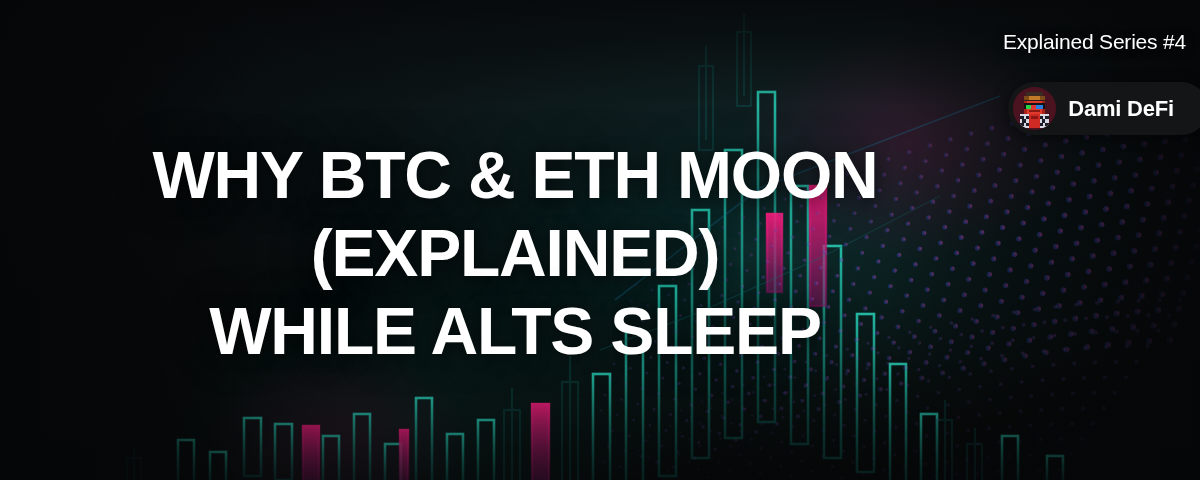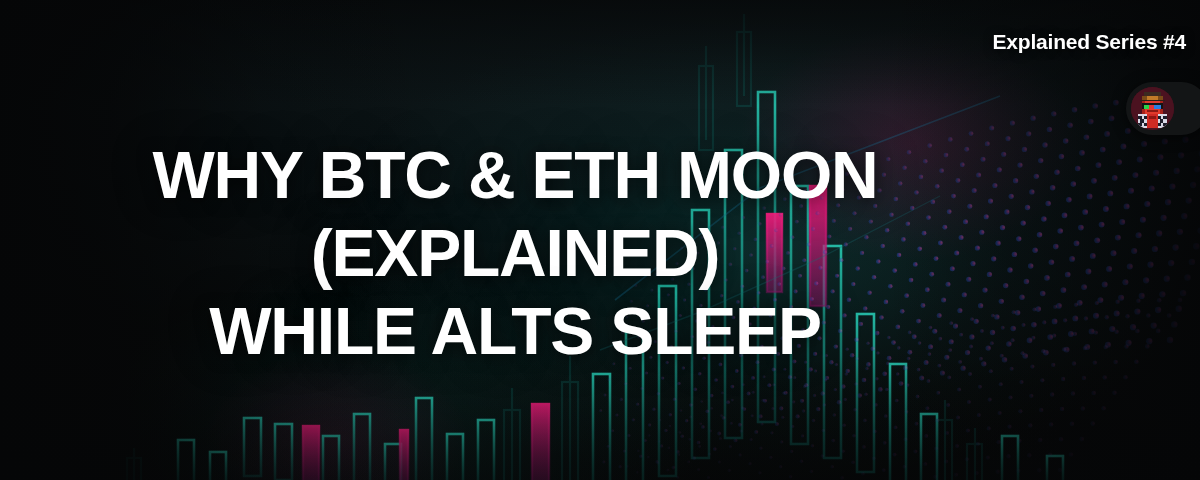--- a/index.html
+++ b/index.html
@@ -66,21 +66,21 @@
     white-space:nowrap;
     text-shadow:0 2px 16px rgba(0,0,0,0.55), 0 0 44px rgba(0,0,0,0.35);
   }
 
   
   .series-label {
     position:absolute;
     right:14px; top:30px;
     color:#ffffff;
     font-family:"Liberation Sans", sans-serif;
-    font-weight:bold;
+    font-weight:normal;
     font-size:21px;
     letter-spacing:-0.2px;
     z-index:8;
     text-shadow:0 1px 10px rgba(0,0,0,0.8);
   }
 
   
   .author-pill {
     position:absolute;
     right:-8px; top:82px;
@@ -1012,15 +1012,16 @@
         <rect x="4" y="20" width="2" height="2" fill="#1d1d2a"></rect>
         <rect x="7" y="20" width="2" height="2" fill="#1d1d2a"></rect>
         <rect x="15" y="16" width="2" height="2" fill="#1d1d2a"></rect>
         <rect x="18" y="16" width="2" height="2" fill="#1d1d2a"></rect>
         <rect x="16" y="18" width="2" height="2" fill="#1d1d2a"></rect>
         <rect x="15" y="20" width="2" height="2" fill="#1d1d2a"></rect>
         <rect x="18" y="20" width="2" height="2" fill="#1d1d2a"></rect>
         <rect x="10" y="16" width="4" height="2" fill="#8e1713"></rect>
       </svg>
     </div>
+    <span class="author-name">Dami DeFi</span>
   </div>
 
 </div>
 
 </body></html>

